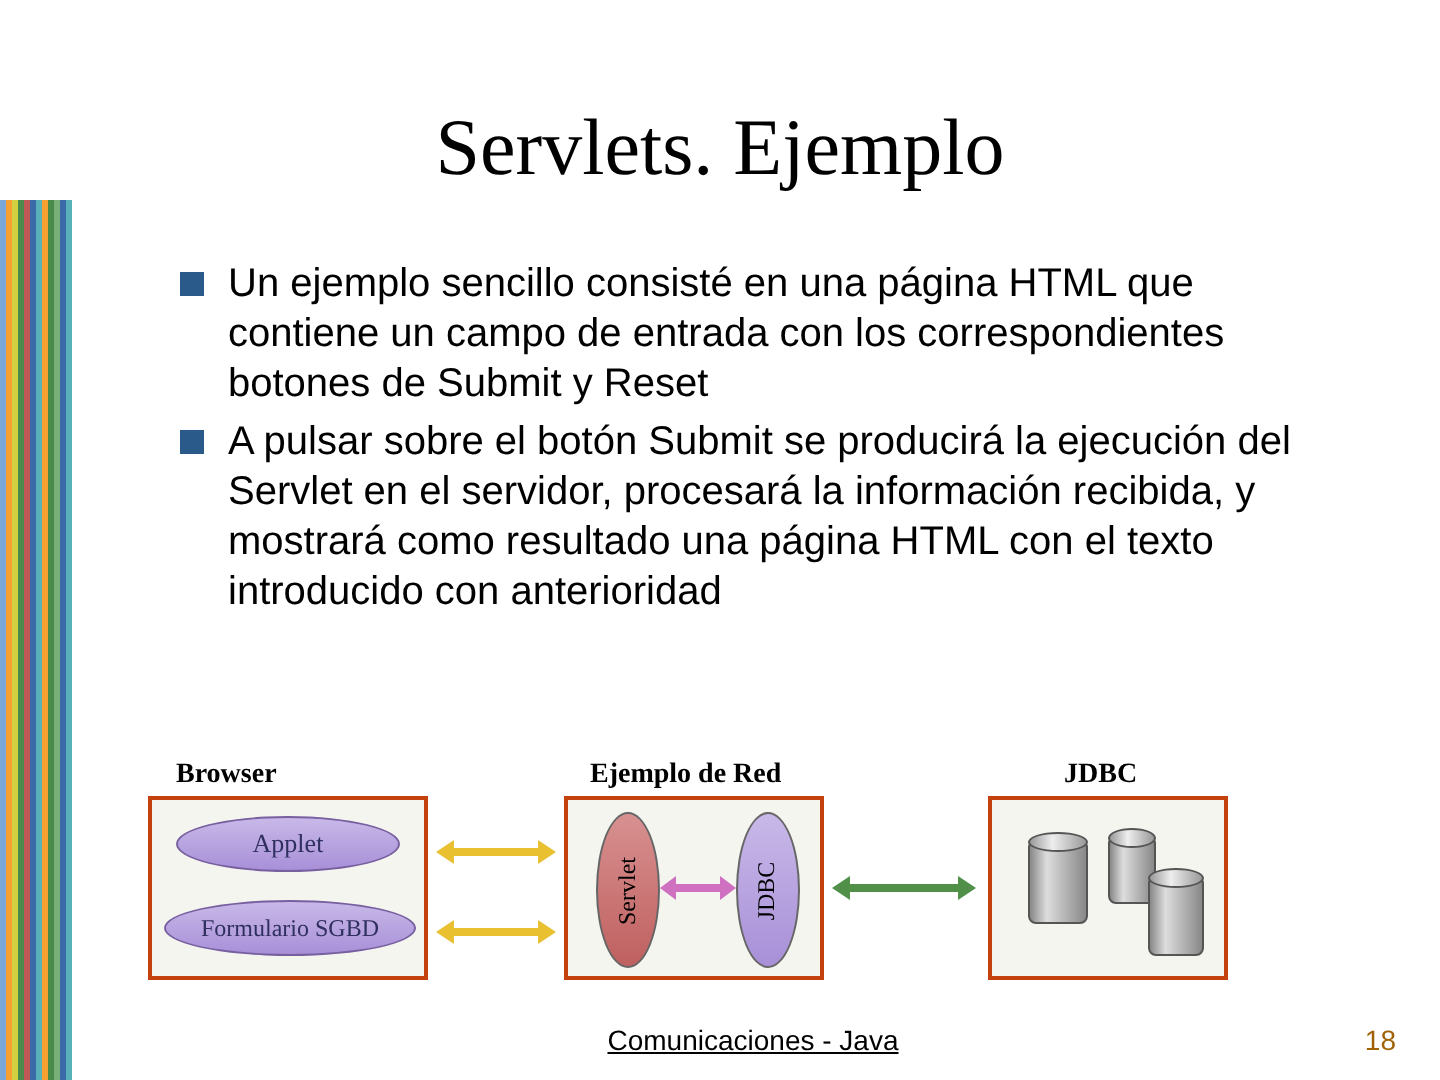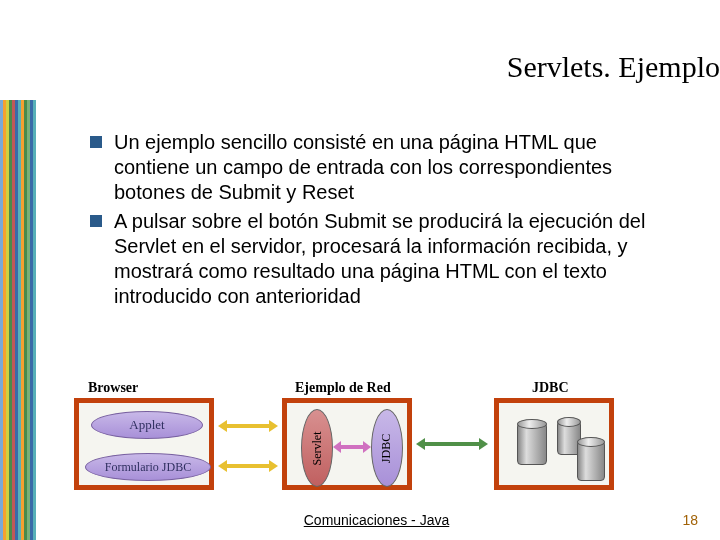--- a/index.html
+++ b/index.html
@@ -22,23 +22,23 @@
   }
   .stripe-bar div {
     flex: 1;
     height: 100%;
   }
   .title {
     position: absolute;
     top: 50px;
     left: 0;
     right: 0;
-    text-align: right;
+    text-align: center;
     font-family: "Times New Roman", Times, serif;
-    font-size: 30px;
+    font-size: 40px;
     font-weight: 400;
     color: #000;
   }
   .content {
     position: absolute;
     top: 130px;
     left: 90px;
     right: 50px;
   }
   .bullet-item {
@@ -68,21 +68,21 @@
   .dlabel {
     position: absolute;
     font-family: "Times New Roman", serif;
     font-size: 14px;
     font-weight: 700;
     color: #000;
     text-align: right;
   }
   .dbox {
     position: absolute;
-    border: 5px solid #c2410c;
+    border: 2px solid #c2410c;
     background: #f5f5f0;
   }
   .pill {
     position: absolute;
     border-radius: 50% / 50%;
     background: linear-gradient(#c8b8e8, #a890d8);
     border: 1px solid #7860a0;
     text-align: center;
     font-family: "Times New Roman", serif;
     font-size: 13px;
@@ -187,21 +187,21 @@
     <div class="bullet"></div>
     <div class="bullet-text">A pulsar sobre el botón Submit se producirá la ejecución del Servlet en el servidor, procesará la información recibida, y mostrará como resultado una página HTML con el texto introducido con anterioridad</div>
   </div>
 </div>
 
 <div class="diagram">
 
   <div class="dlabel" style="left:18px;top:0;">Browser</div>
   <div class="dbox" style="left:4px;top:18px;width:140px;height:92px;">
     <div class="pill" style="left:12px;top:8px;width:112px;height:28px;">Applet</div>
-    <div class="pill" style="left:6px;top:50px;width:126px;height:28px;font-size:12px;">Formulario JDBC</div>
+    <div class="pill" style="left:6px;top:50px;width:126px;height:28px;font-size:12px;">Formulario SGBD</div>
   </div>
 
   <div class="dbarrow" style="left:148px;top:40px;width:60px;">
     <div class="shaft" style="background:#e8c030;"></div>
     <div class="al" style="border-right:9px solid #e8c030;"></div>
     <div class="ar" style="border-left:9px solid #e8c030;"></div>
   </div>
   <div class="dbarrow" style="left:148px;top:80px;width:60px;">
     <div class="shaft" style="background:#e8c030;"></div>
     <div class="al" style="border-right:9px solid #e8c030;"></div>

